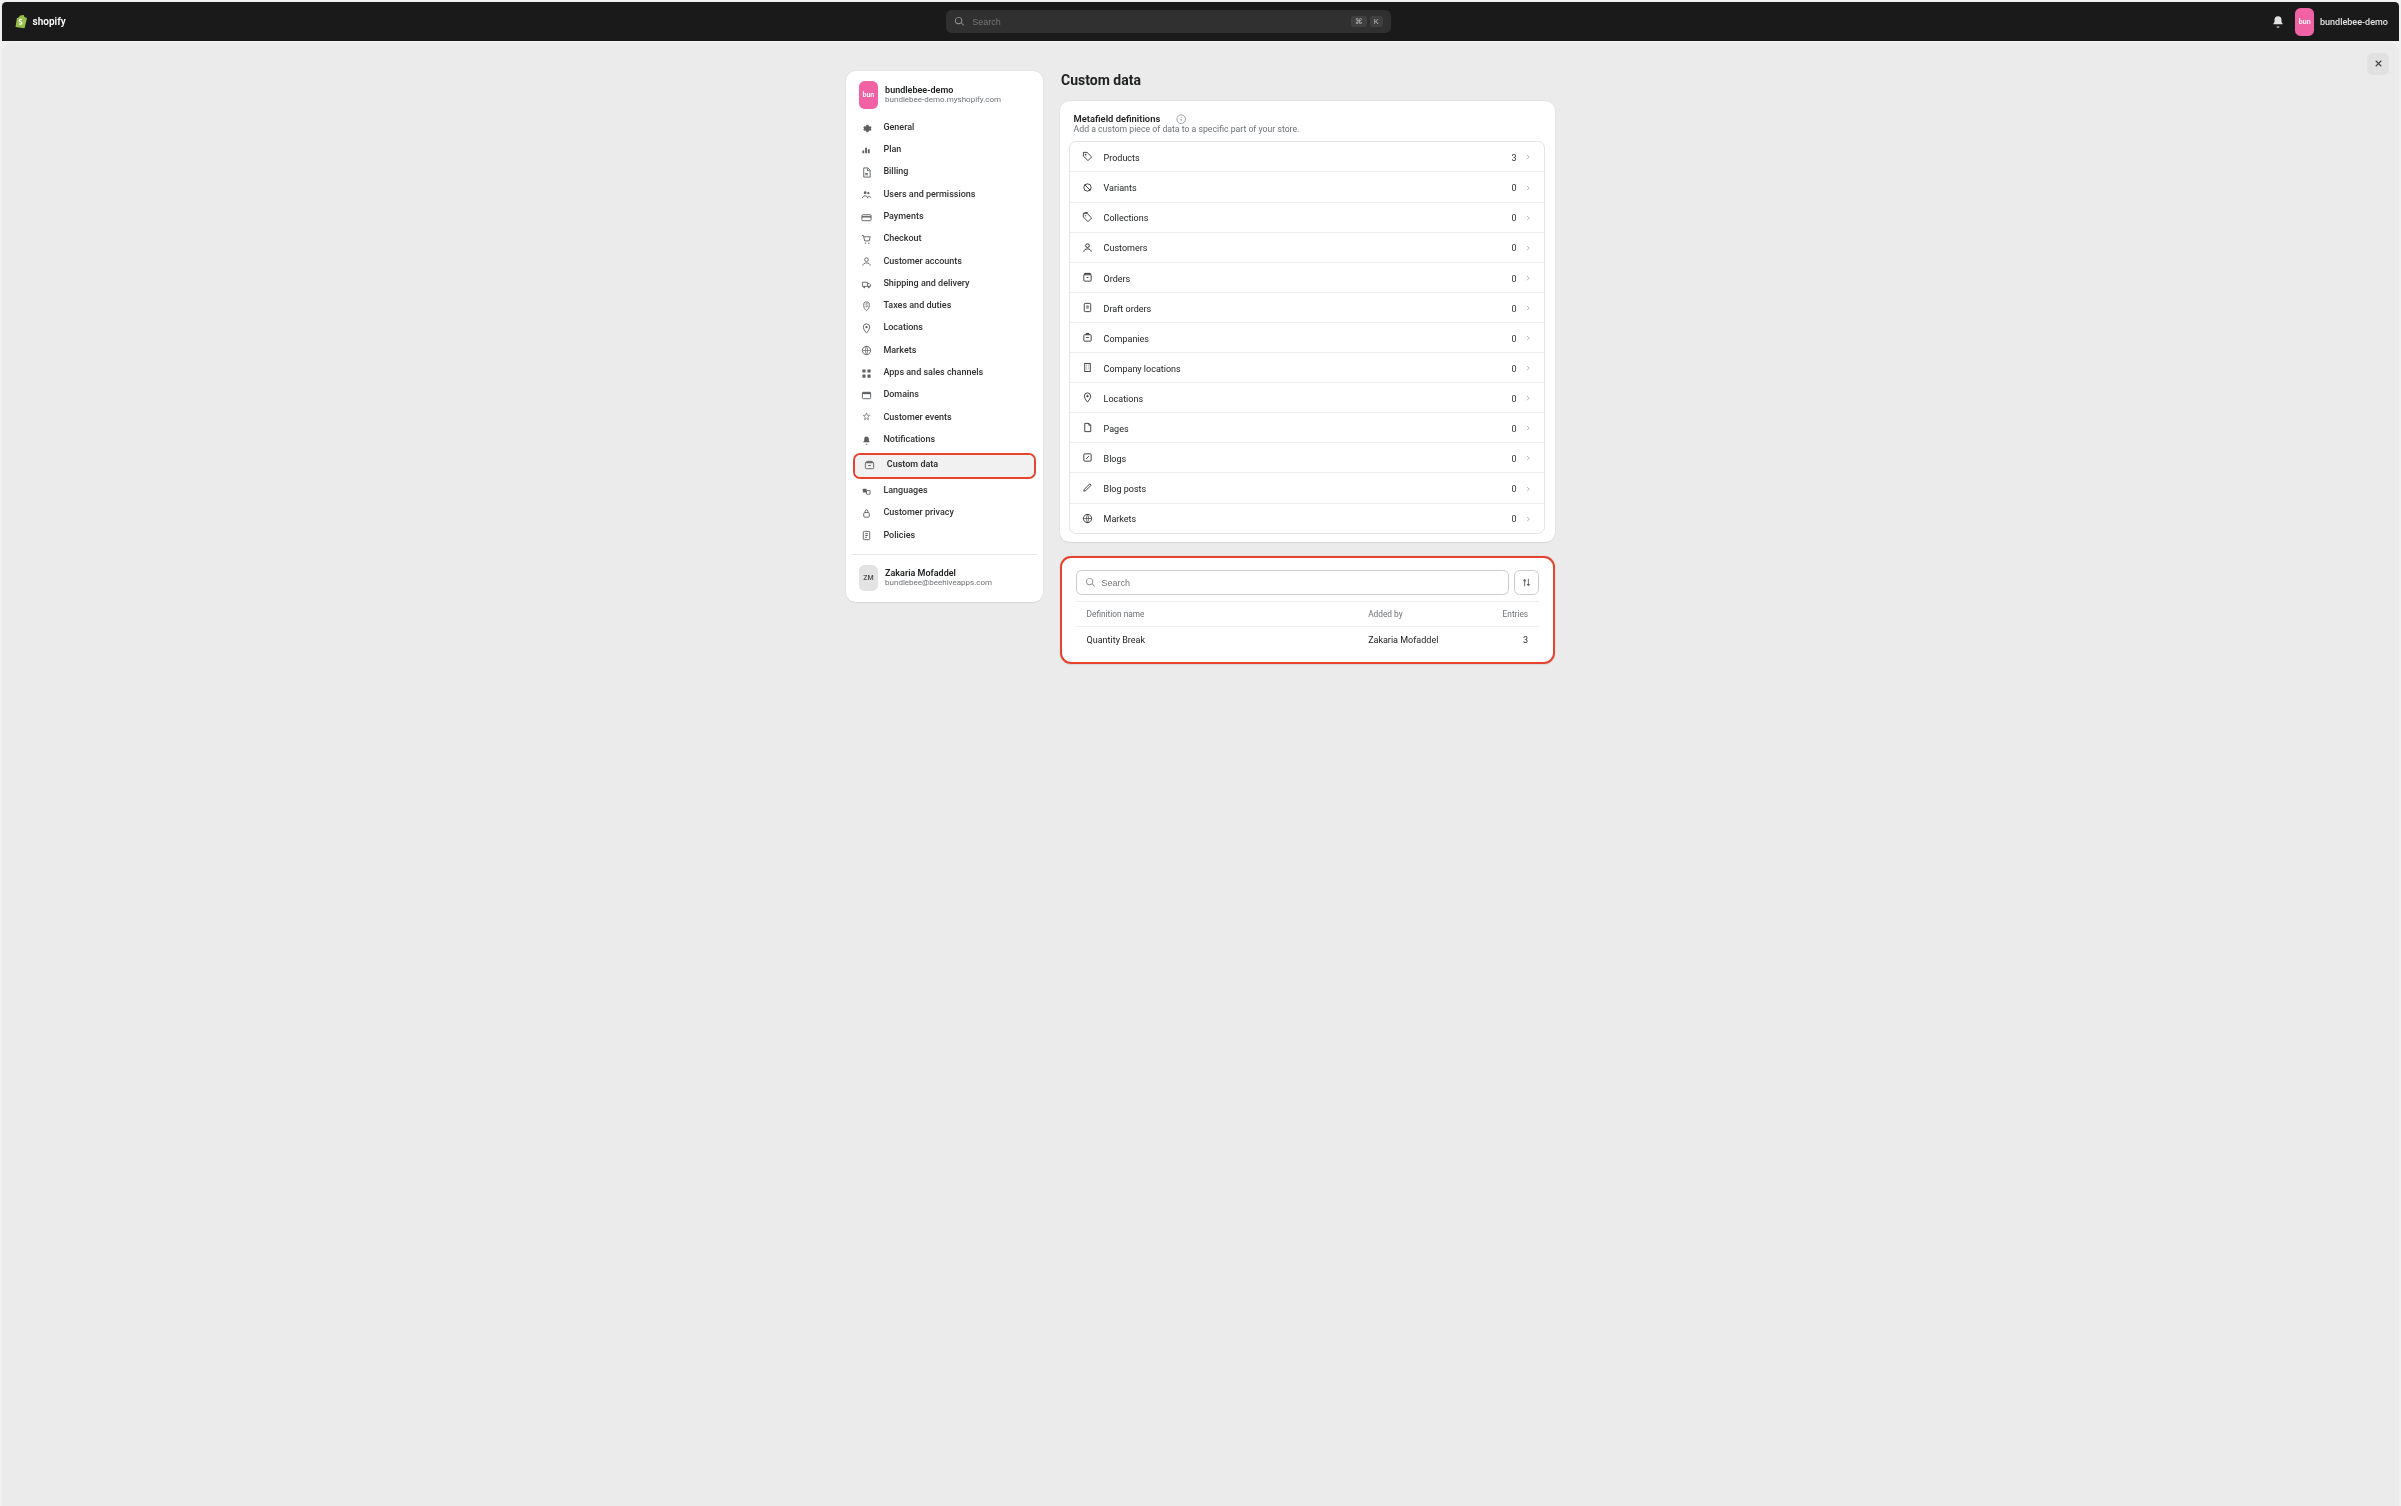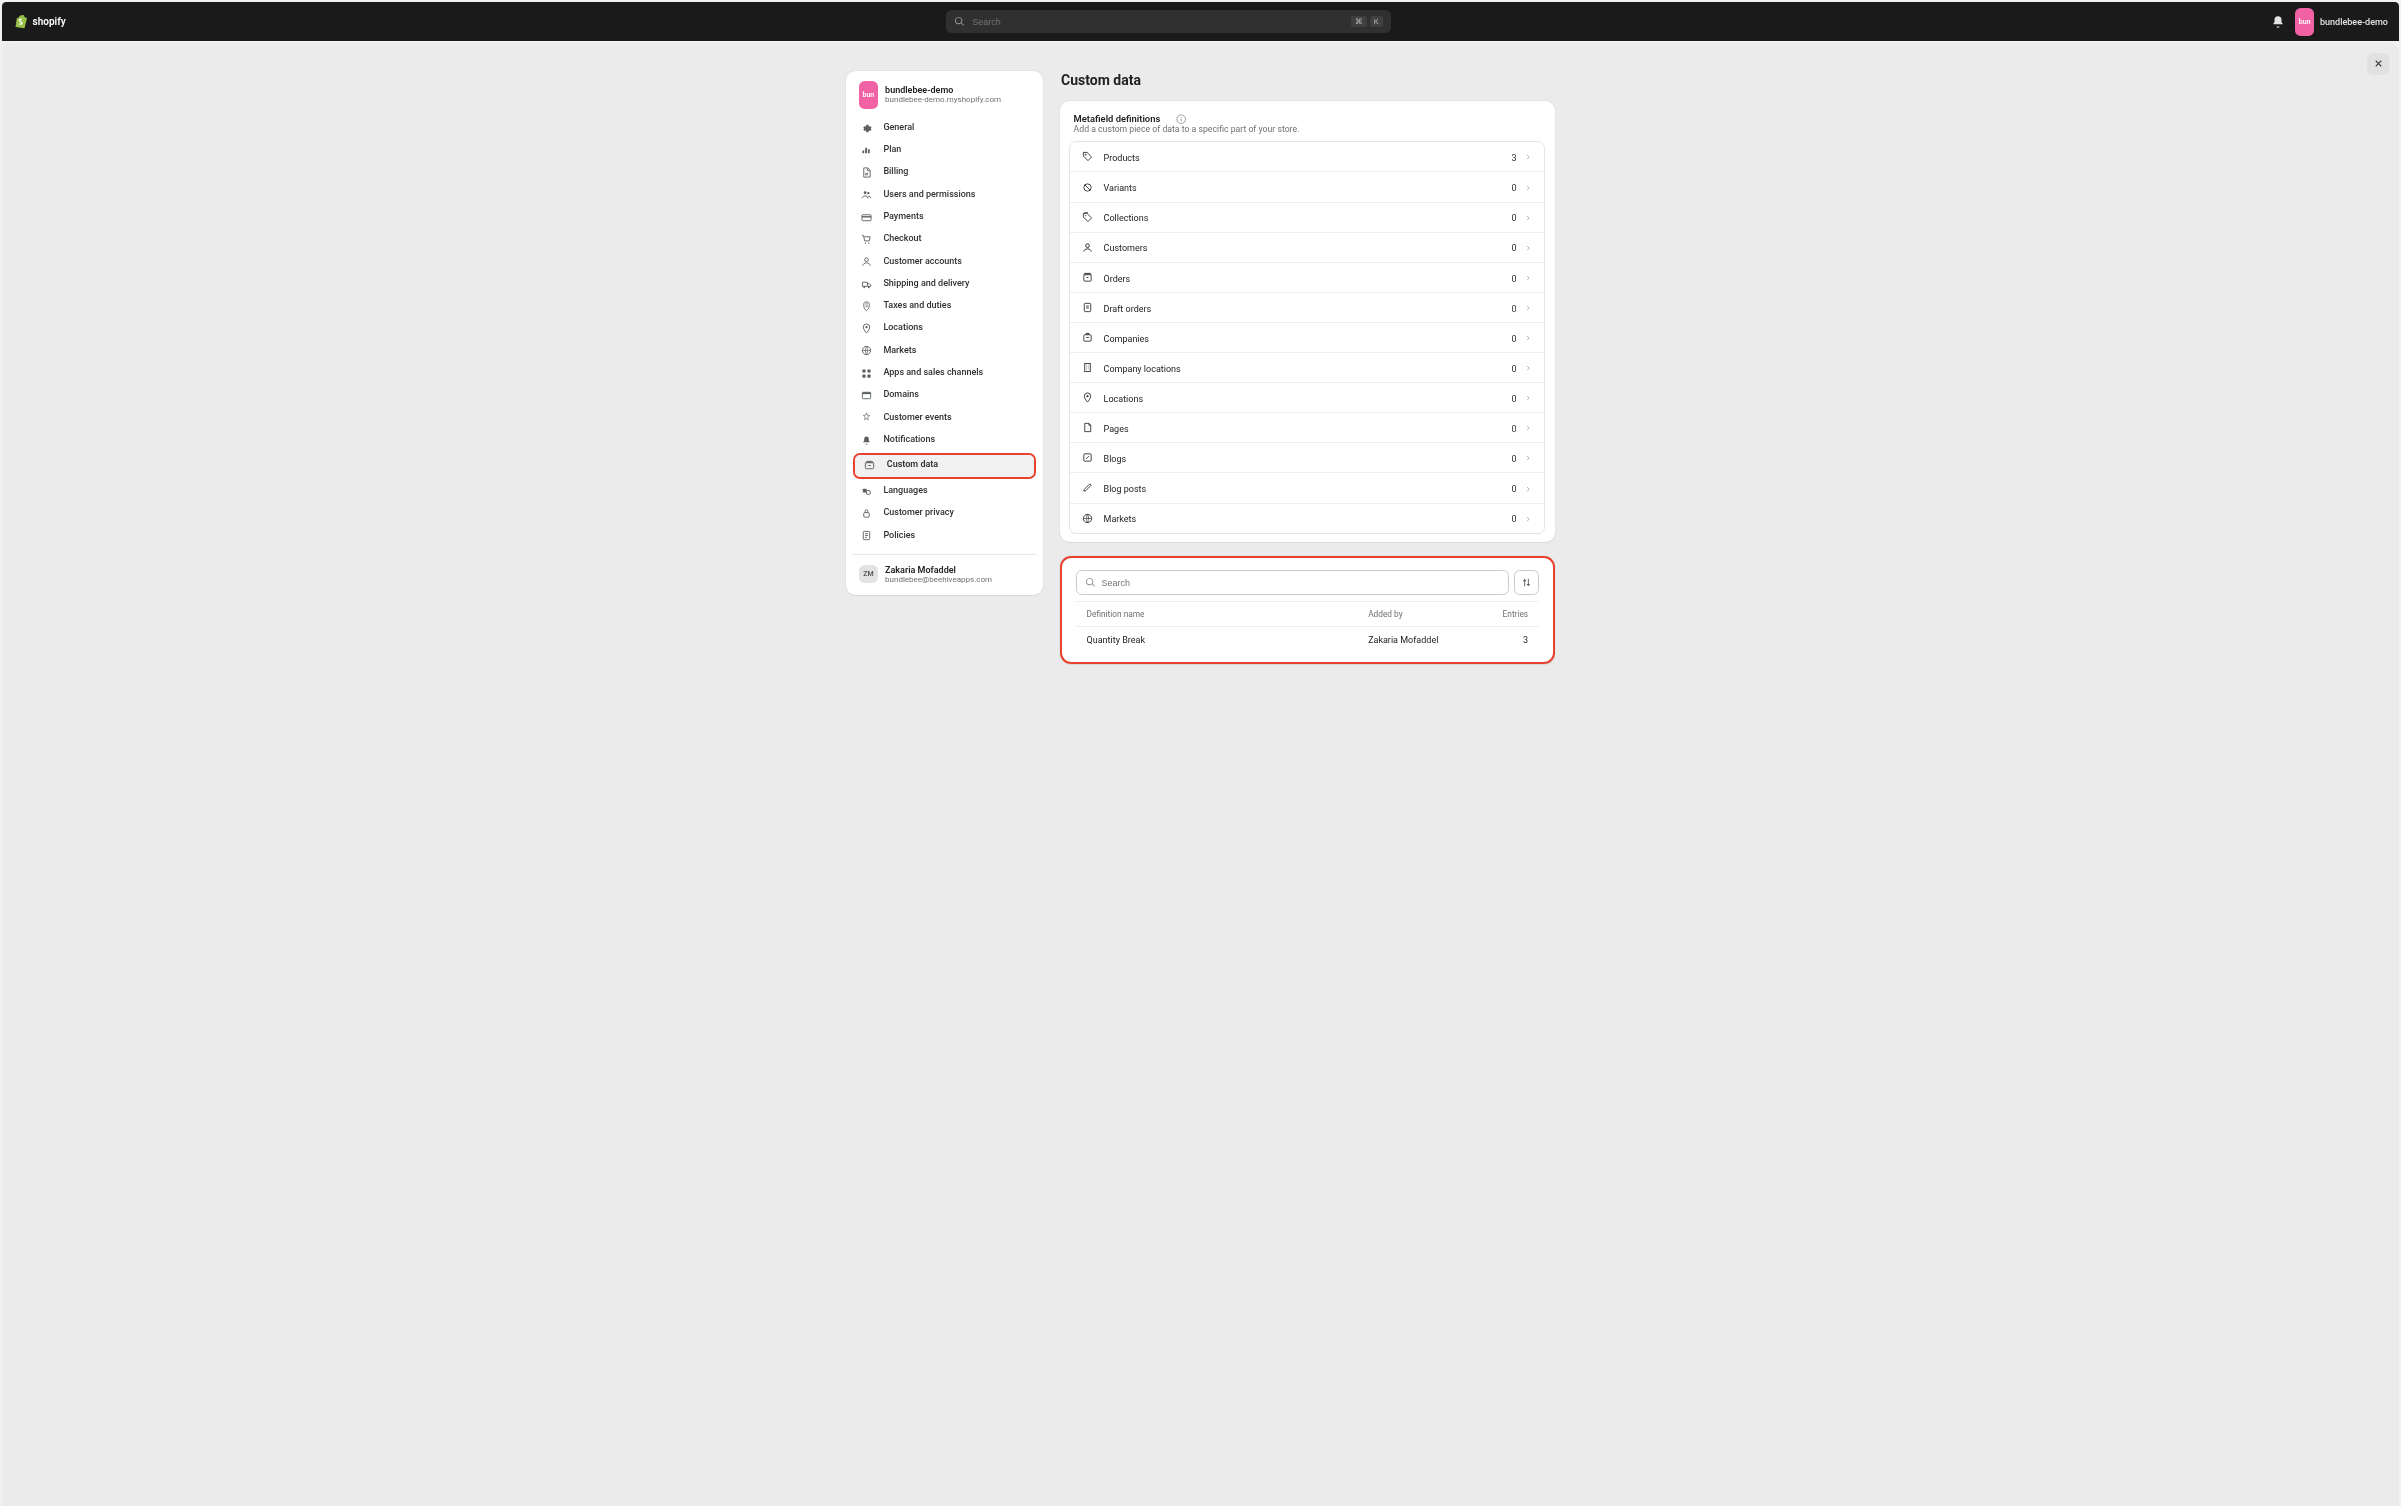--- a/index.html
+++ b/index.html
@@ -33,21 +33,21 @@
 .store-head .avatar { border-radius: 5.6px; }
 .store-head .title { font-weight: 600; font-size: 9px; }
 .store-head .sub { font-size: 8px; color: #6d7175; }
 .nav-item { display: flex; align-items: flex-start; gap: 11px; padding: 4.9px 8.3px; border-radius: 5.6px; cursor: pointer; font-size: 9px; color: #303030; font-weight: 500; }
 .nav-item.active { background: #f1f1f1; font-weight: 600; }
 .nav-item .icon { width: 12.5px; height: 12.5px; color: #5c5f62; display: flex; align-items: center; justify-content: center; }
 .nav-item .icon svg { width: 11px; height: 11px; fill: currentColor; }
 .highlight-item { border: 2.1px solid #e8432e; border-radius: 7px; margin: 1.4px; }
 .highlight-item .nav-item { margin: 0; }
 .sidebar-footer { display: flex; align-items: center; gap: 7px; padding: 9.7px 7px 1.4px 7px; border-top: 0.7px solid #e8e8e8; margin-top: 7px; }
-.user-avatar { width: 19.5px; height: 18px; border-radius: 5.6px; background: #e3e3e3; color: #555; font-size: 7px; font-weight: 600; display: flex; align-items: center; justify-content: center; }
+.user-avatar { width: 19.5px; height: 26px; border-radius: 5.6px; background: #e3e3e3; color: #555; font-size: 7px; font-weight: 600; display: flex; align-items: center; justify-content: center; }
 .sidebar-footer .title { font-weight: 600; font-size: 9px; }
 .sidebar-footer .sub { font-size: 8px; color: #6d7175; }
 
 
 .main { flex: 1; }
 .page-title { font-size: 14px; font-weight: 700; margin: 1.4px 0 12.5px 1.4px; }
 .card { background: #fff; border-radius: 9.7px; box-shadow: 0 0.7px 1.4px rgba(0,0,0,.06), 0 0 0 0.7px rgba(0,0,0,.03); padding: 12.5px 9.7px 8.3px 9.7px; margin-bottom: 14px; }
 .card-header { padding: 0 4.2px 7px 4.2px; }
 .card-header h3 { font-size: 9.4px; font-weight: 650; display: inline-flex; align-items: center; gap: 16px; }
 .info-icon { width: 10.4px; height: 10.4px; fill: #8c9196; }

